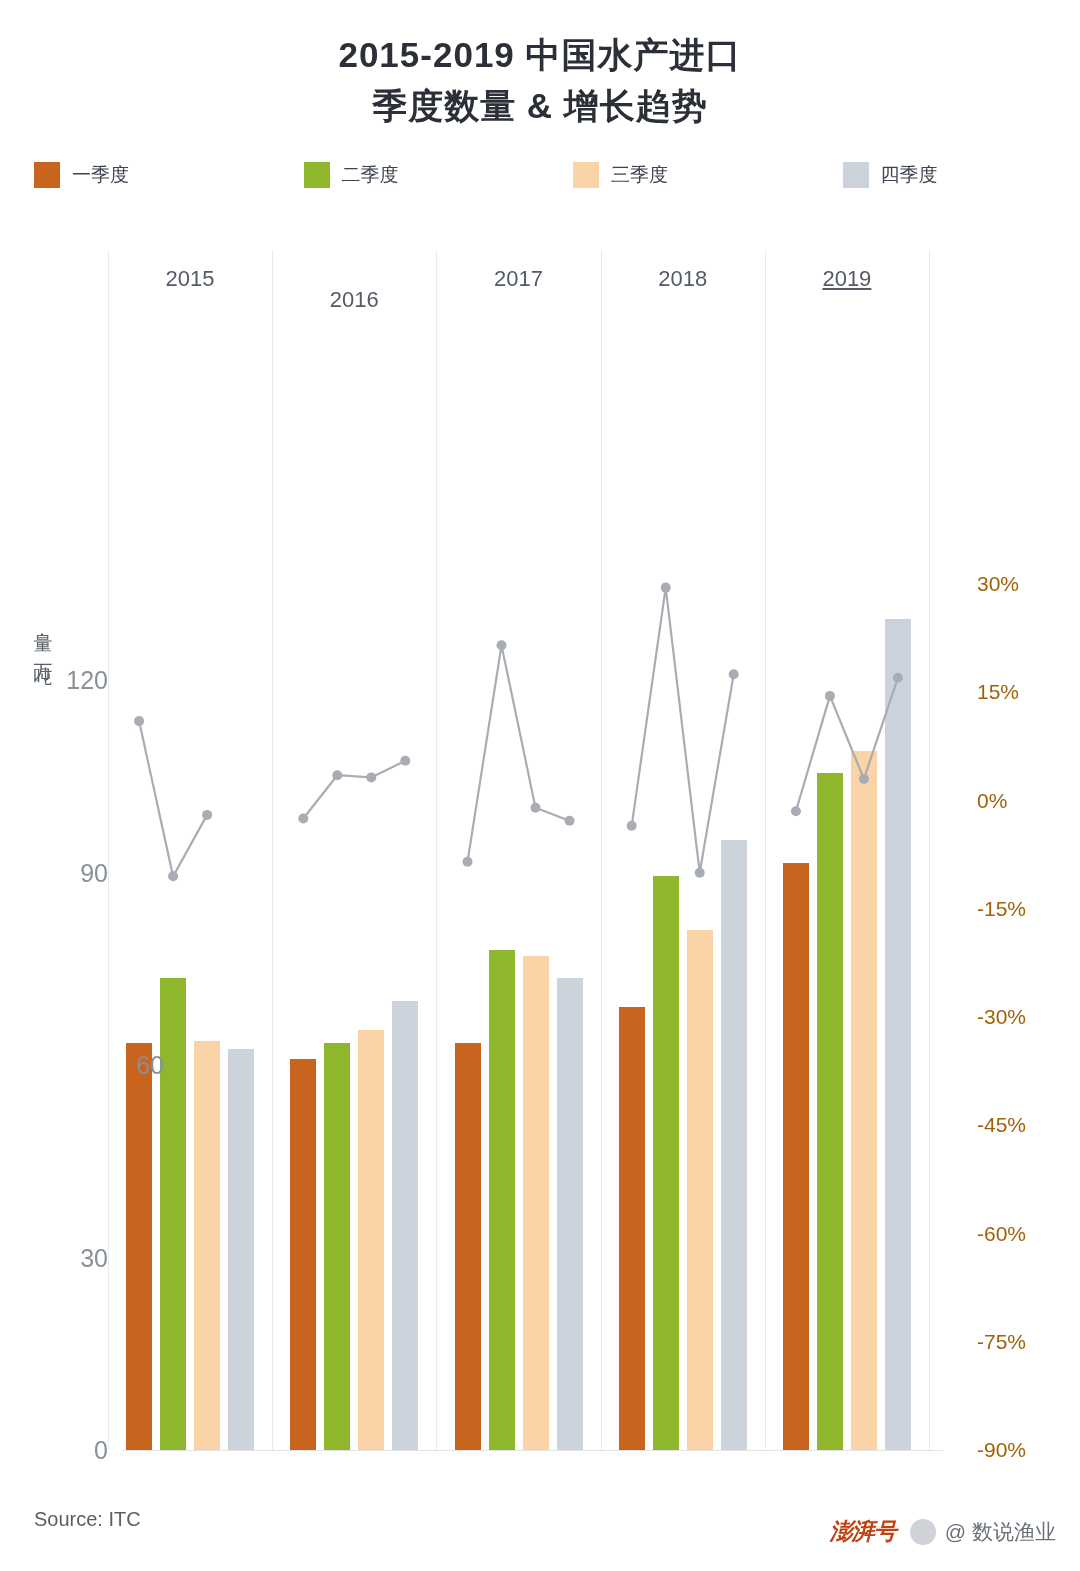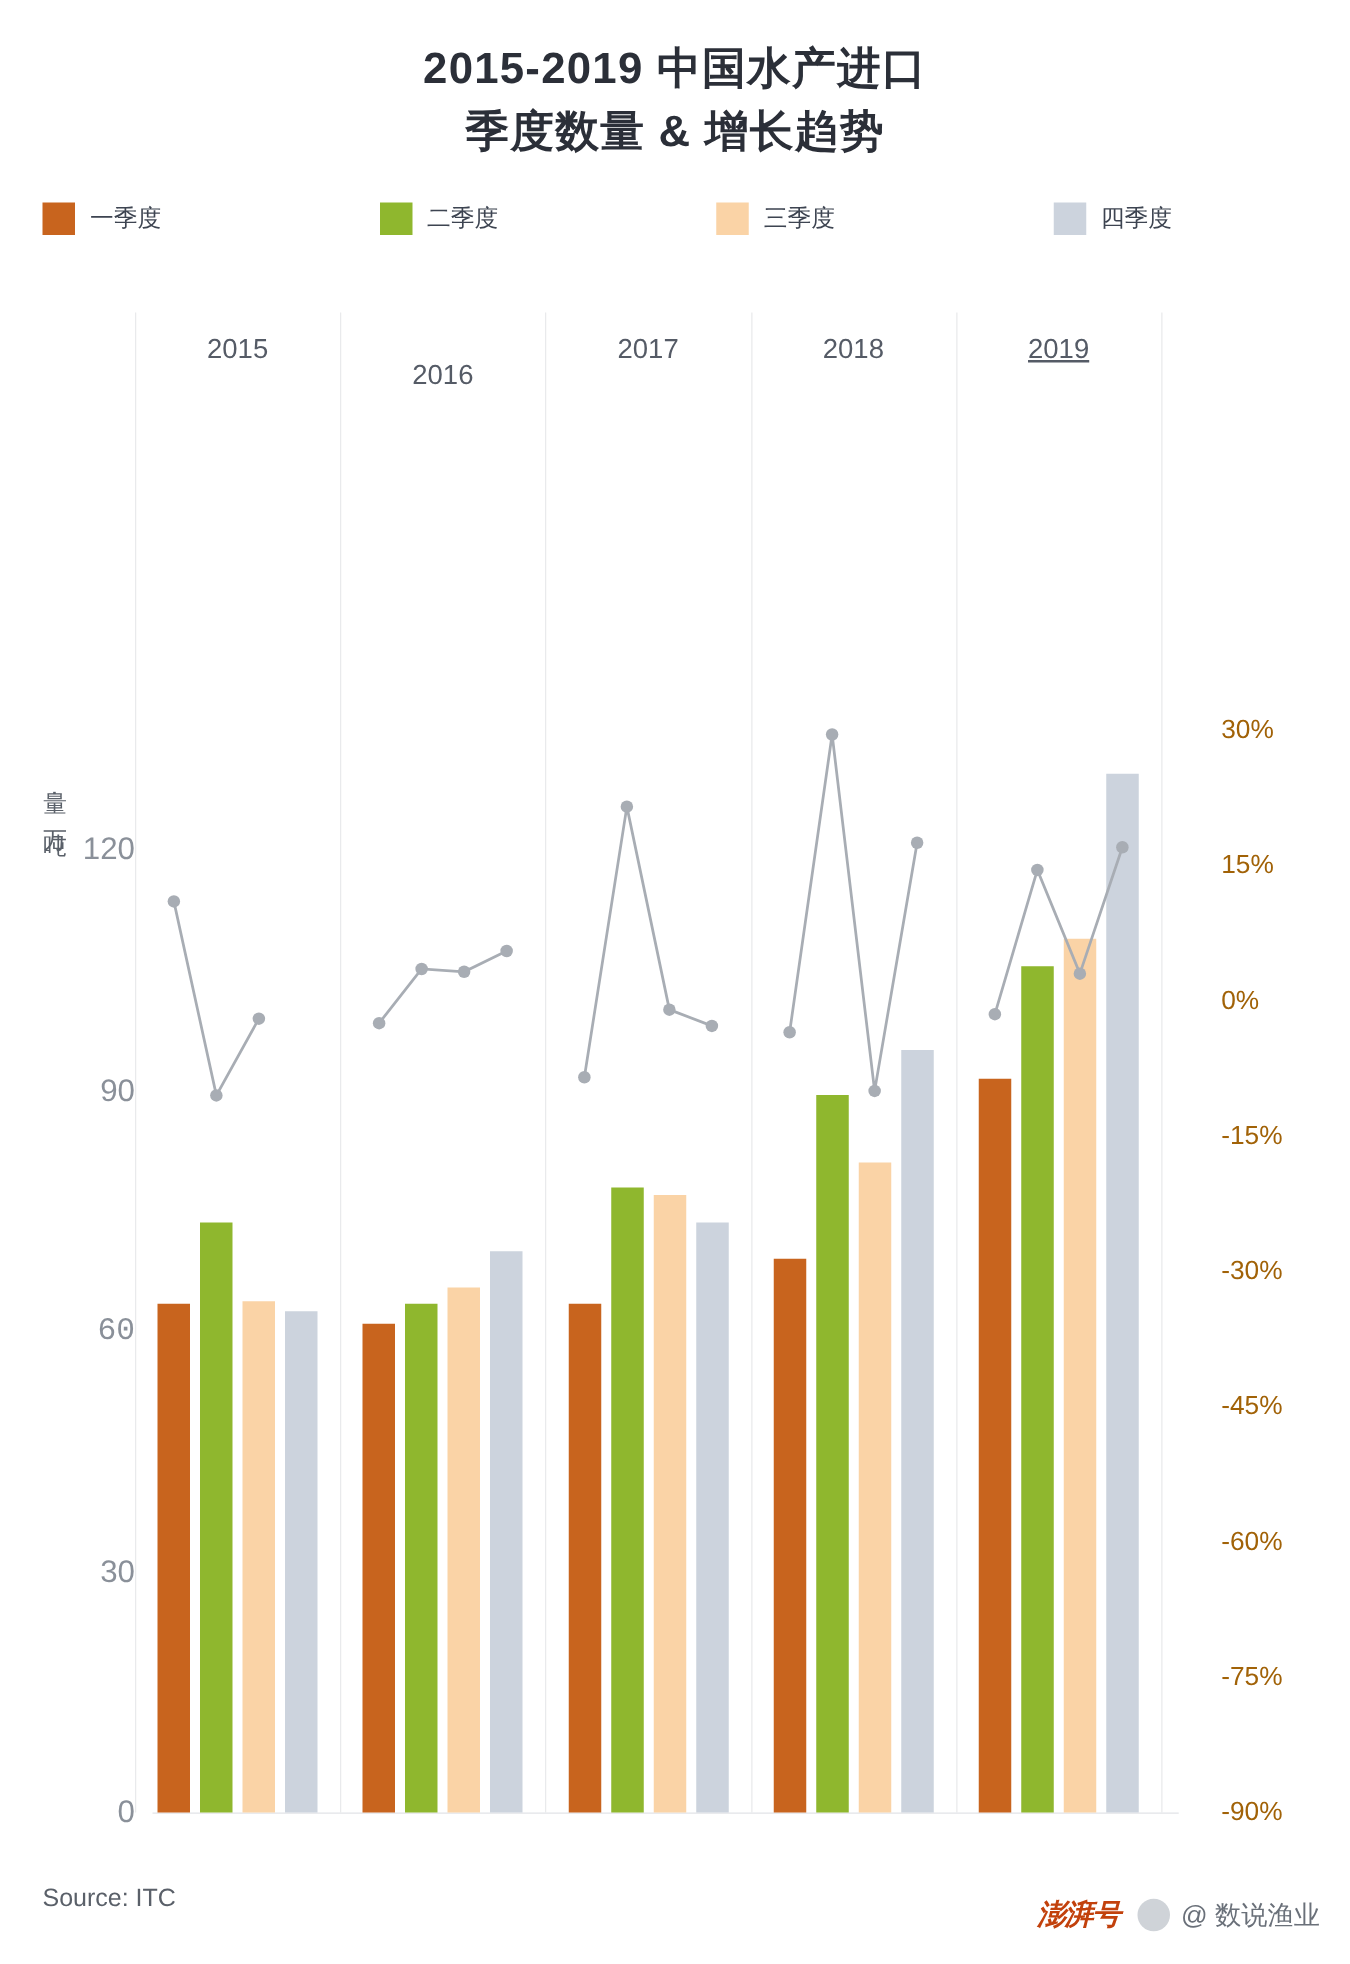--- a/index.html
+++ b/index.html
@@ -264,21 +264,21 @@
         <circle cx="611.7" cy="442.2" r="5" fill="#a8adb4"></circle>
         <path d="M673.9,579.3 L707.9,463.9 L741.9,546.9 L775.9,445.8 " fill="none" stroke="#a8adb4" stroke-width="2.2"></path>
         <circle cx="673.9" cy="579.3" r="5" fill="#a8adb4"></circle>
         <circle cx="707.9" cy="463.9" r="5" fill="#a8adb4"></circle>
         <circle cx="741.9" cy="546.9" r="5" fill="#a8adb4"></circle>
         <circle cx="775.9" cy="445.8" r="5" fill="#a8adb4"></circle>
       </svg>
     </div>
 <div class="left-axis-label" style="top: 1218px; right: 972px;">0</div>
     <div class="left-axis-label" style="top: 1025.5px; right: 972px;">30</div>
-    <div class="left-axis-label" style="top: 833px; right: 972px; font-family: Liberation Mono, monospace;">60</div>
+    <div class="left-axis-label" style="top: 833px; right: 916px;">60</div>
     <div class="left-axis-label" style="top: 640.5px; right: 972px;">90</div>
     <div class="left-axis-label" style="top: 448px; right: 972px;">120</div>
     <div class="right-axis-label" style="top: 1218px; left: 961px;">-90%</div>
     <div class="right-axis-label" style="top: 1109.75px; left: 961px;">-75%</div>
     <div class="right-axis-label" style="top: 1001.5px; left: 961px;">-60%</div>
     <div class="right-axis-label" style="top: 893.25px; left: 961px;">-45%</div>
     <div class="right-axis-label" style="top: 785px; left: 961px;">-30%</div>
     <div class="right-axis-label" style="top: 676.75px; left: 961px;">-15%</div>
     <div class="right-axis-label" style="top: 568.5px; left: 961px;">0%</div>
     <div class="right-axis-label" style="top: 460.25px; left: 961px;">15%</div>

